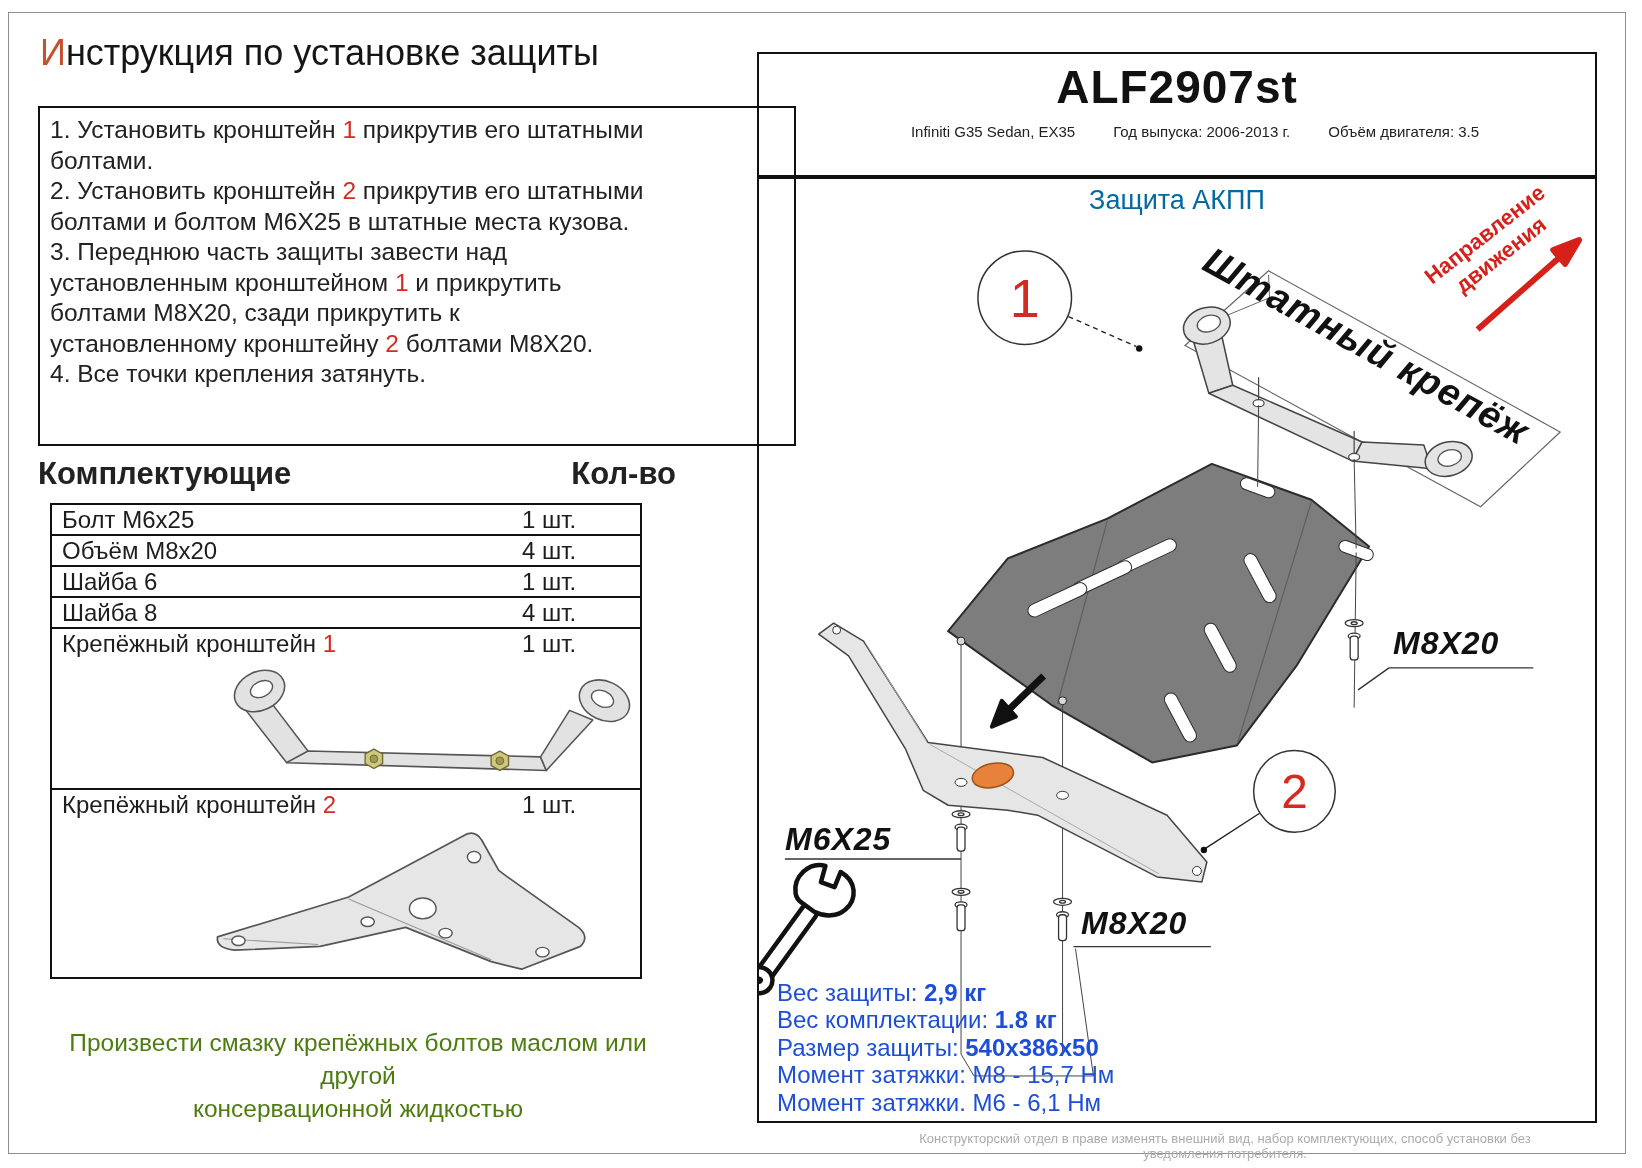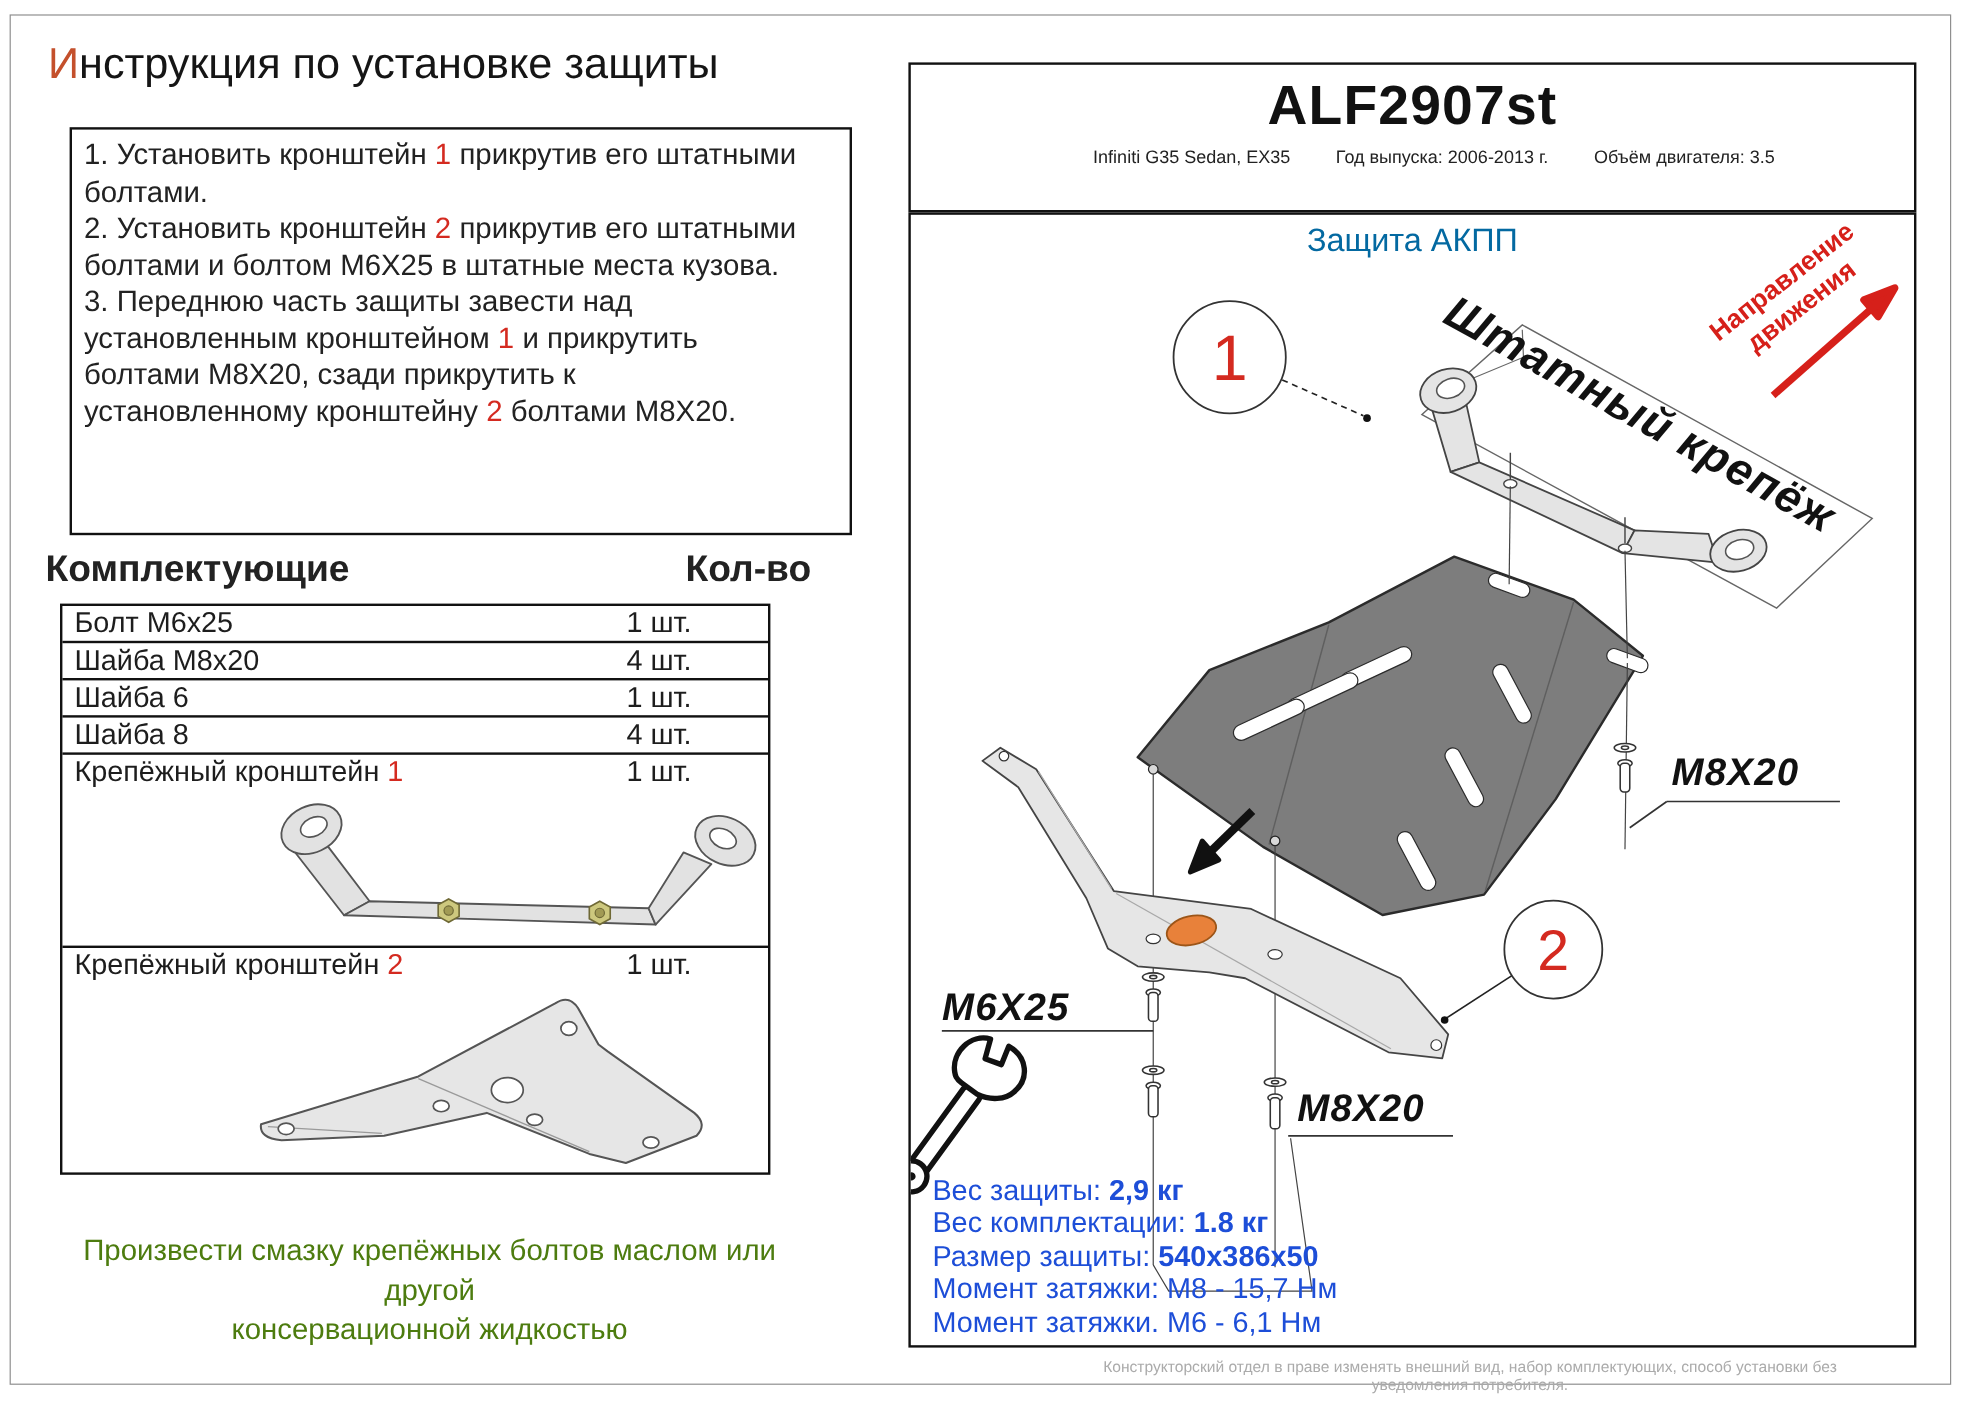--- a/index.html
+++ b/index.html
@@ -5,22 +5,22 @@
   html,body{margin:0;padding:0;}
   body{
     width:1642px;height:1168px;position:relative;background:#ffffff;
     font-family:"Liberation Sans","DejaVu Sans",sans-serif;color:#1d1d1d;overflow:hidden;
   }
   .frame{position:absolute;left:8px;top:12px;width:1616px;height:1140px;border:1px solid #8f8f8f;}
   .red{color:#d42a20;}
   
   .title{position:absolute;left:40px;top:32px;font-size:36px;letter-spacing:0px;color:#151515;}
   .title .accent{color:#c4502c;}
-  .instr-box{position:absolute;left:38px;top:106px;width:652px;height:340px;border:2px solid #111;
-    box-sizing:border-box;padding:7px 10px;font-size:24.5px;line-height:30.5px;color:#222;margin-left:20px;}
+  .instr-box{position:absolute;left:38px;top:106px;width:758px;height:340px;border:2px solid #111;
+    box-sizing:border-box;padding:7px 10px;font-size:24.5px;line-height:30.5px;color:#222;}
   .comp-header{position:absolute;left:38px;top:456px;width:638px;display:flex;justify-content:space-between;
     font-size:31px;font-weight:bold;color:#222;}
   .comp-table{position:absolute;left:38px;top:503px;width:592px;border:2px solid #111;box-sizing:border-box;font-size:24px;margin-left:12px;}
   .t-row{border-top:2px solid #111;}
   .t-row:first-child{border-top:none;}
   .t-main{display:flex;line-height:29px;}
   .t-main .nm{flex:1;padding-left:10px;white-space:nowrap;}
   .t-main .qty{width:118px;}
   .t-img{padding:2px 0 4px 0;}
   .warning{position:absolute;left:38px;top:1026px;width:640px;text-align:center;color:#4d7c0f;
@@ -56,37 +56,38 @@
 
 <div class="instr-box">
   <div><span>1. Установить кронштейн </span><span class="red">1</span><span> прикрутив его штатными</span></div>
   <div><span>болтами.</span><span class="red"></span><span></span></div>
   <div><span>2. Установить кронштейн </span><span class="red">2</span><span> прикрутив его штатными</span></div>
   <div><span>болтами и болтом М6Х25 в штатные места кузова.</span><span class="red"></span><span></span></div>
   <div><span>3. Переднюю часть защиты завести над</span><span class="red"></span><span></span></div>
   <div><span>установленным кронштейном </span><span class="red">1</span><span> и прикрутить</span></div>
   <div><span>болтами М8Х20, сзади прикрутить к</span><span class="red"></span><span></span></div>
   <div><span>установленному кронштейну </span><span class="red">2</span><span> болтами М8Х20.</span></div>
+  <div><span>4. Все точки крепления затянуть.</span><span class="red"></span><span></span></div>
 </div>
 
 <div class="comp-header">
   <span>Комплектующие</span>
   <span>Кол-во</span>
 </div>
 
 <div class="comp-table">
   <div class="t-row">
     <div class="t-main">
         <span class="nm"><span>Болт М6х25</span><span class="red"></span></span>
         <span class="qty">1 шт.</span>
       </div>
   </div>
   <div class="t-row">
     <div class="t-main">
-        <span class="nm"><span>Шайба М8х20</span><span class="red"></span></span>
+        <span class="nm"><span>Объём М8х20</span><span class="red"></span></span>
         <span class="qty">4 шт.</span>
       </div>
   </div>
   <div class="t-row">
     <div class="t-main">
         <span class="nm"><span>Шайба 6</span><span class="red"></span></span>
         <span class="qty">1 шт.</span>
       </div>
   </div>
   <div class="t-row">

